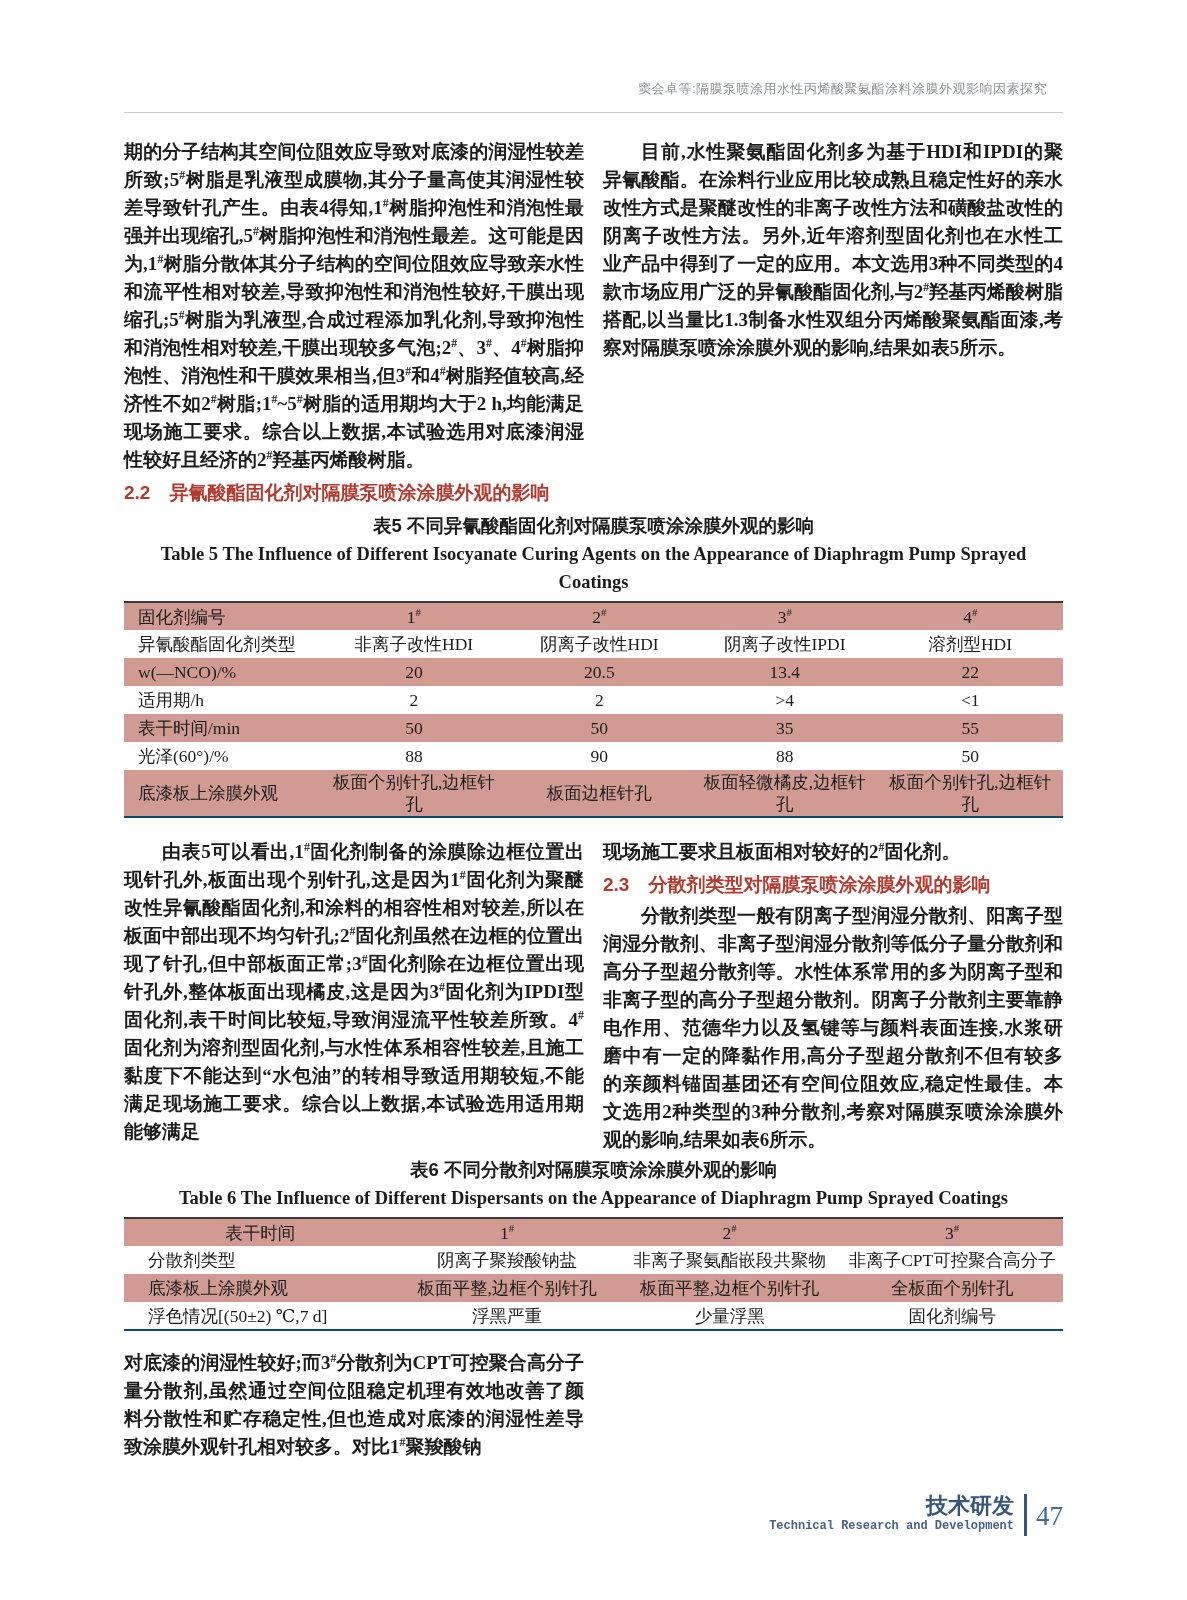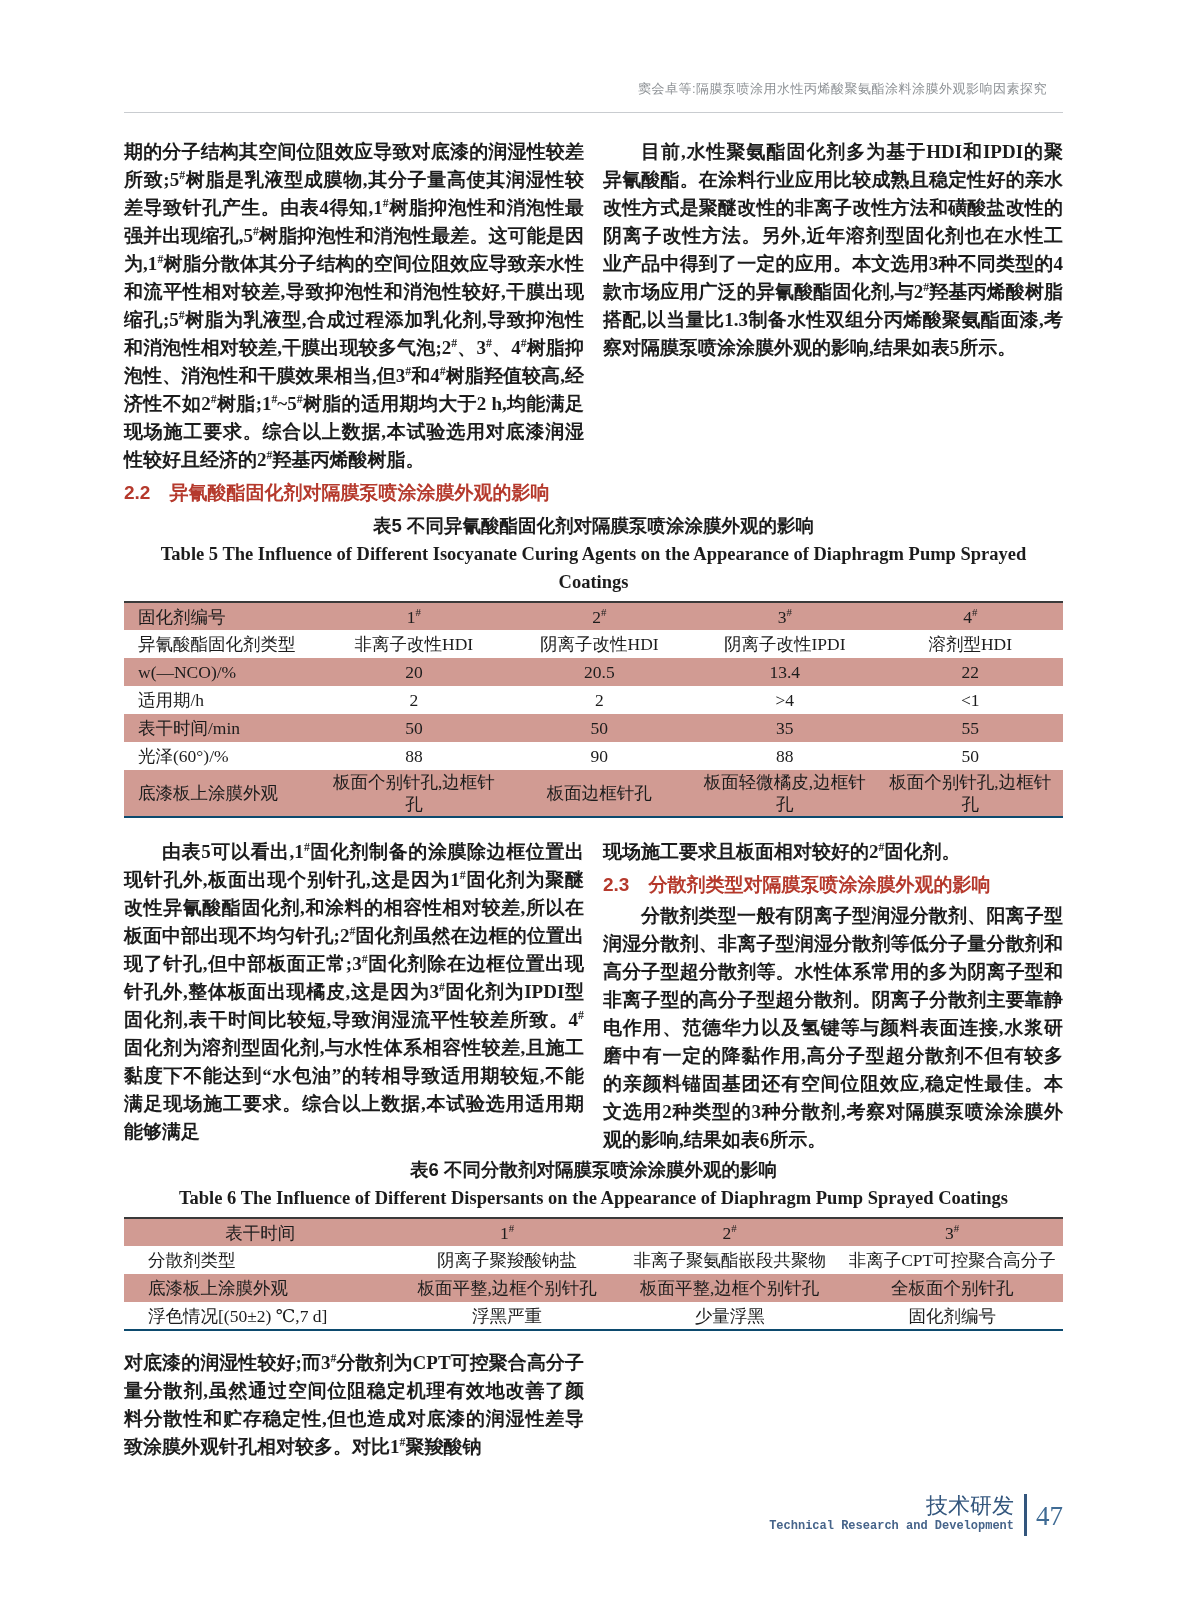--- a/index.html
+++ b/index.html
@@ -38,21 +38,21 @@
   td.lbl { text-align:left; padding-left:14px; }
   td.lbl-center { text-align:center; }
   tr.band td { background:#d19b93; }
   .blockB { margin-top:20px; }
   .blockC { margin-top:18px; }
   .footer {
     position:absolute; top:1494px; right:124px;
     display:flex; align-items:flex-start; color:#33567d;
   }
   .footer .zh {
-    font-family:"Liberation Sans","DejaVu Sans",sans-serif; font-weight:normal;
+    font-family:"Liberation Sans","DejaVu Sans",sans-serif; font-weight:bold;
     font-size:22px; line-height:24px; text-align:right;
   }
   .footer .en {
     font-family:Liberation Mono, monospace; font-weight:bold;
     font-size:12px; line-height:16px; text-align:right; color:#46648a;
   }
   .footer .bar { width:3px; height:42px; background:#33567d; margin:0 9px 0 10px; }
   .footer .num {
     font-family:"Liberation Serif","DejaVu Serif",serif;
     font-size:27px; line-height:27px; padding-top:9px; color:#3f6b94;

